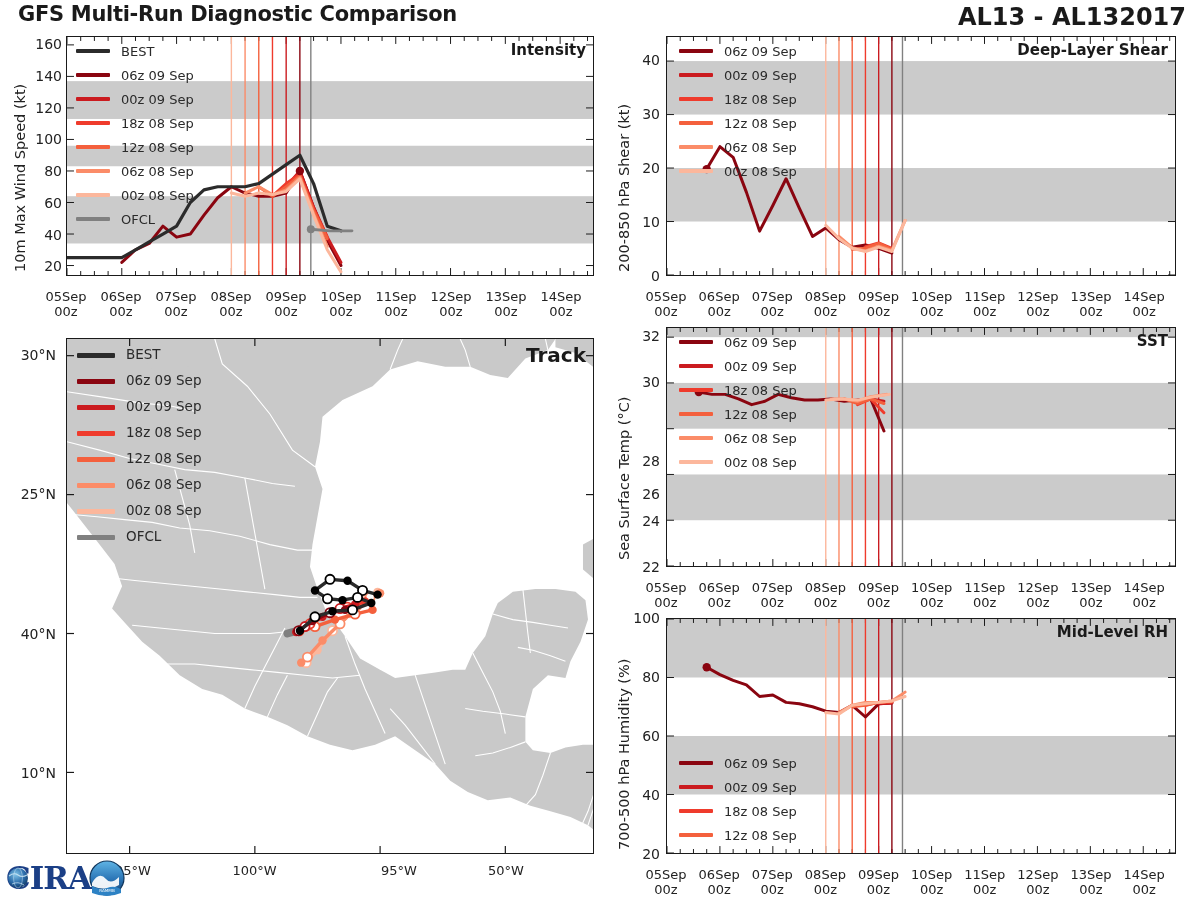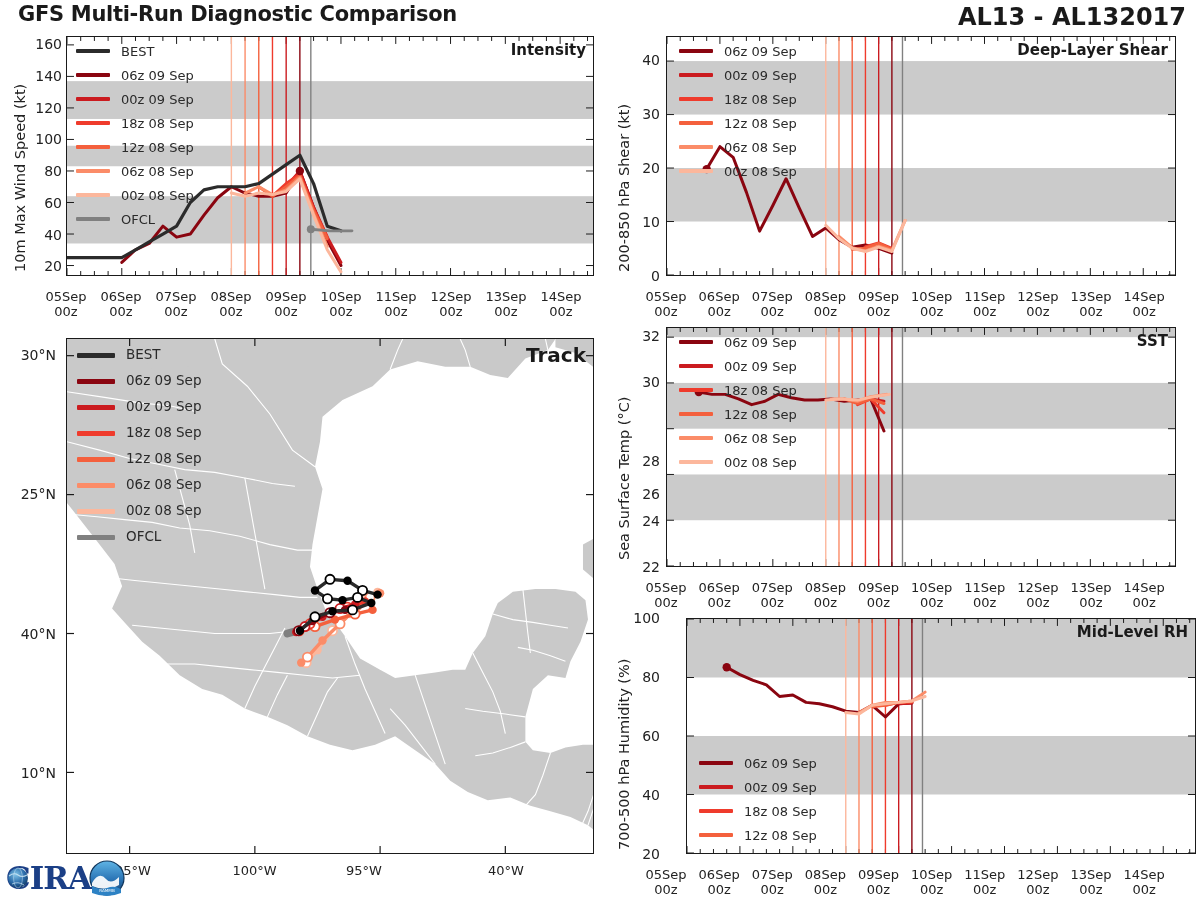--- a/index.html
+++ b/index.html
@@ -368,22 +368,22 @@
 </div>
 <div class="abs" id="yticks-track" style="left:2px;top:338px;width:60px;height:516px;">
     <div class="ytick" style="top: 16.7351px; right: 6px;">30°N</div>
     <div class="ytick" style="top: 156.195px; right: 6px; margin-left: 25px;">25°N</div>
     <div class="ytick" style="top: 295.654px; right: 6px;">40°N</div>
     <div class="ytick" style="top: 435.114px; right: 6px;">10°N</div>
   </div>
 <div class="abs" id="xticks-track" style="left:66px;top:860px;width:528px;height:24px;">
     <div class="xtick" style="left: 62.8571px; top: 4px;">105°W</div>
     <div class="xtick" style="left: 188.571px; top: 4px;">100°W</div>
-    <div class="xtick" style="left: 298px; top: 4px;">95°W</div>
-    <div class="xtick" style="left: 440px; top: 4px;">40°W</div>
+    <div class="xtick" style="left: 333px; top: 4px;">95°W</div>
+    <div class="xtick" style="left: 440px; top: 4px;">50°W</div>
   </div>
 
 <div class="panel" id="panel-shear" style="left:666px;top:36px;width:510px;height:240px;">
   <svg class="plotsvg" id="svg-shear" viewBox="0 0 510 240" preserveAspectRatio="none">
       <rect x="0" y="132.13483146067415" width="510" height="53.932584269662925" fill="#cbcbcb"></rect>
       <rect x="0" y="24.269662921348328" width="510" height="53.932584269662925" fill="#cbcbcb"></rect>
       <line x1="0" y1="240" x2="0" y2="233" stroke="#1a1a1a" stroke-width="1"></line>
       <line x1="0" y1="0" x2="0" y2="7" stroke="#1a1a1a" stroke-width="1"></line>
       <line x1="13.28125" y1="240" x2="13.28125" y2="236" stroke="#1a1a1a" stroke-width="1"></line>
       <line x1="13.28125" y1="0" x2="13.28125" y2="4" stroke="#1a1a1a" stroke-width="1"></line>
@@ -688,21 +688,21 @@
     <div class="xtick" style="left: 106.25px; top: 7px;">07Sep<br>00z</div>
     <div class="xtick" style="left: 159.375px; top: 7px;">08Sep<br>00z</div>
     <div class="xtick" style="left: 212.5px; top: 7px;">09Sep<br>00z</div>
     <div class="xtick" style="left: 265.625px; top: 7px;">10Sep<br>00z</div>
     <div class="xtick" style="left: 318.75px; top: 7px;">11Sep<br>00z</div>
     <div class="xtick" style="left: 371.875px; top: 7px;">12Sep<br>00z</div>
     <div class="xtick" style="left: 425px; top: 7px;">13Sep<br>00z</div>
     <div class="xtick" style="left: 478.125px; top: 7px;">14Sep<br>00z</div>
   </div>
 
-<div class="panel" id="panel-rh" style="left:666px;top:618px;width:510px;height:236px;margin-left:20px;">
+<div class="panel" id="panel-rh" style="left:666px;top:618px;width:510px;height:236px;">
   <svg class="plotsvg" id="svg-rh" viewBox="0 0 510 236" preserveAspectRatio="none">
       <rect x="0" y="118" width="510" height="59" fill="#cbcbcb"></rect>
       <rect x="0" y="0" width="510" height="59" fill="#cbcbcb"></rect>
       <line x1="0" y1="236" x2="0" y2="229" stroke="#1a1a1a" stroke-width="1"></line>
       <line x1="0" y1="0" x2="0" y2="7" stroke="#1a1a1a" stroke-width="1"></line>
       <line x1="13.28125" y1="236" x2="13.28125" y2="232" stroke="#1a1a1a" stroke-width="1"></line>
       <line x1="13.28125" y1="0" x2="13.28125" y2="4" stroke="#1a1a1a" stroke-width="1"></line>
       <line x1="26.5625" y1="236" x2="26.5625" y2="232" stroke="#1a1a1a" stroke-width="1"></line>
       <line x1="26.5625" y1="0" x2="26.5625" y2="4" stroke="#1a1a1a" stroke-width="1"></line>
       <line x1="39.84375" y1="236" x2="39.84375" y2="232" stroke="#1a1a1a" stroke-width="1"></line>

